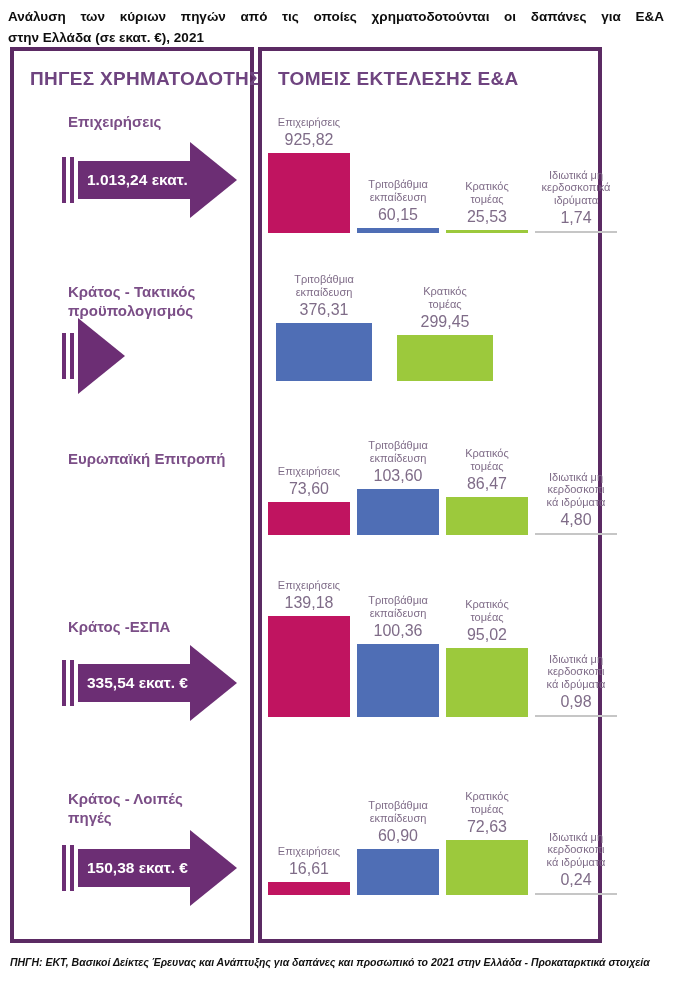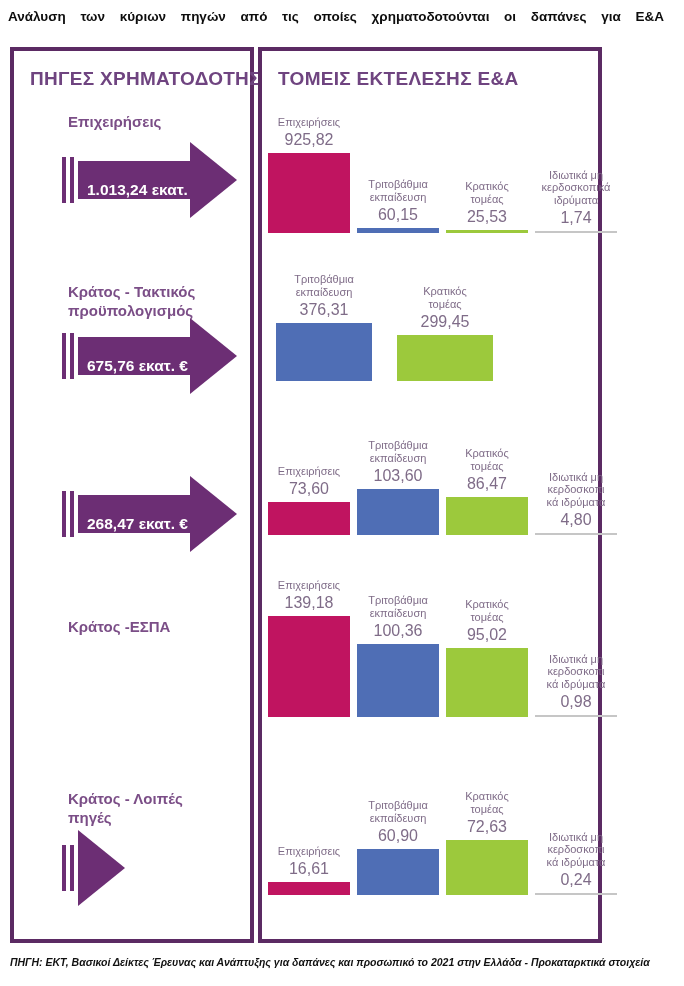--- a/index.html
+++ b/index.html
@@ -13,78 +13,80 @@
          box-sizing:border-box;background:#fff;}
   .panel-left{left:10px;width:244px;}
   .panel-right{left:258px;width:344px;}
   .panel-header{position:absolute;top:17px;left:16px;color:#6F4480;
                 font-size:19px;font-weight:600;letter-spacing:.3px;white-space:nowrap;}
   
   .source-label{position:absolute;left:54px;color:#7B4E87;font-size:15px;
                 font-weight:600;line-height:1.25;white-space:pre-line;width:170px;}
   .arrow{position:absolute;left:48px;height:76px;display:flex;align-items:center;}
   .arrow .stripe{width:4px;height:46px;margin-right:4px;background:#6C2E74;}
-  .arrow .body{height:38px;width:112px;background:#6C2E74;display:flex;align-items:flex-end;
+  .arrow .body{height:38px;width:112px;background:#6C2E74;display:flex;align-items:center;
                padding-left:9px;box-sizing:border-box;}
   .arrow .amount{color:#fff;font-size:15.5px;font-weight:600;white-space:nowrap;}
   .arrow .head{width:0;height:0;border-top:38px solid transparent;
                border-bottom:38px solid transparent;border-left:47px solid #6C2E74;}
   
   .chart-row{position:absolute;display:flex;align-items:flex-end;}
   .bar-col{display:flex;flex-direction:column;align-items:center;justify-content:flex-end;}
   .bar-label{color:#7F6C88;font-size:11px;line-height:1.18;text-align:center;
              white-space:pre-line;}
   .bar-value{color:#7F6C88;font-size:16px;line-height:1.1;margin:2px 0 4px 0;text-align:center;}
   .bar{width:100%;}
   .footer{position:absolute;left:10px;top:956px;width:664px;color:#111;
           font-size:10.5px;font-weight:bold;font-style:italic;}
 </style>
 </head>
 <body>
 
 <div class="page">
   <div class="main-title">
     <span class="l1">Ανάλυση των κύριων πηγών από τις οποίες χρηματοδοτούνται οι δαπάνες για Ε&amp;Α</span>
+    <span class="l2">στην Ελλάδα (σε εκατ. €), 2021</span>
   </div>
 
   <div class="panel panel-left">
     <div class="panel-header">ΠΗΓΕΣ ΧΡΗΜΑΤΟΔΟΤΗΣΗΣ</div>
   <div class="source-label" style="top: 62px;">Επιχειρήσεις</div>
       <div class="arrow" style="top: 91px;">
         <div class="stripe"></div>
         <div class="stripe"></div>
         <div class="body">
           <div class="amount">1.013,24 εκατ. €</div>
         </div>
         <div class="head"></div>
       </div>
       <div class="source-label" style="top: 232px;">Κράτος - Τακτικός
 προϋπολογισμός</div>
       <div class="arrow" style="top: 267px;">
         <div class="stripe"></div>
         <div class="stripe"></div>
+        <div class="head"></div>
+      </div>
+      <div class="source-label" style="top: 399px;">Ευρωπαϊκή Επιτροπή</div>
+      <div class="source-label" style="top: 567px;">Κράτος -ΕΣΠΑ</div>
+      <div class="arrow" style="top: 594px;">
+        <div class="stripe"></div>
+        <div class="stripe"></div>
         <div class="body">
-          <div class="amount">675,76 εκατ. €</div>
-        </div>
-        <div class="head"></div>
-      </div>
-      <div class="arrow" style="top: 425px;">
-        <div class="stripe"></div>
-        <div class="stripe"></div>
-        <div class="body">
-          <div class="amount">268,47 εκατ. €</div>
-        </div>
-        <div class="head"></div>
-      </div>
-      <div class="source-label" style="top: 567px;">Κράτος -ΕΣΠΑ</div>
+          <div class="amount">335,54 εκατ. €</div>
+        </div>
+        <div class="head"></div>
+      </div>
       <div class="source-label" style="top: 739px;">Κράτος - Λοιπές
 πηγές</div>
       <div class="arrow" style="top: 779px;">
         <div class="stripe"></div>
         <div class="stripe"></div>
+        <div class="body">
+          <div class="amount">150,38 εκατ. €</div>
+        </div>
         <div class="head"></div>
       </div>
     </div>
 
   <div class="panel panel-right">
     <div class="panel-header">ΤΟΜΕΙΣ ΕΚΤΕΛΕΣΗΣ Ε&amp;Α</div>
   <div class="chart-row" style="left: 6px; bottom: 706px; gap: 7px;">
         <div class="bar-col" style="width: 82px;">
           <div class="bar-label">Επιχειρήσεις</div>
           <div class="bar-value">925,82</div>

